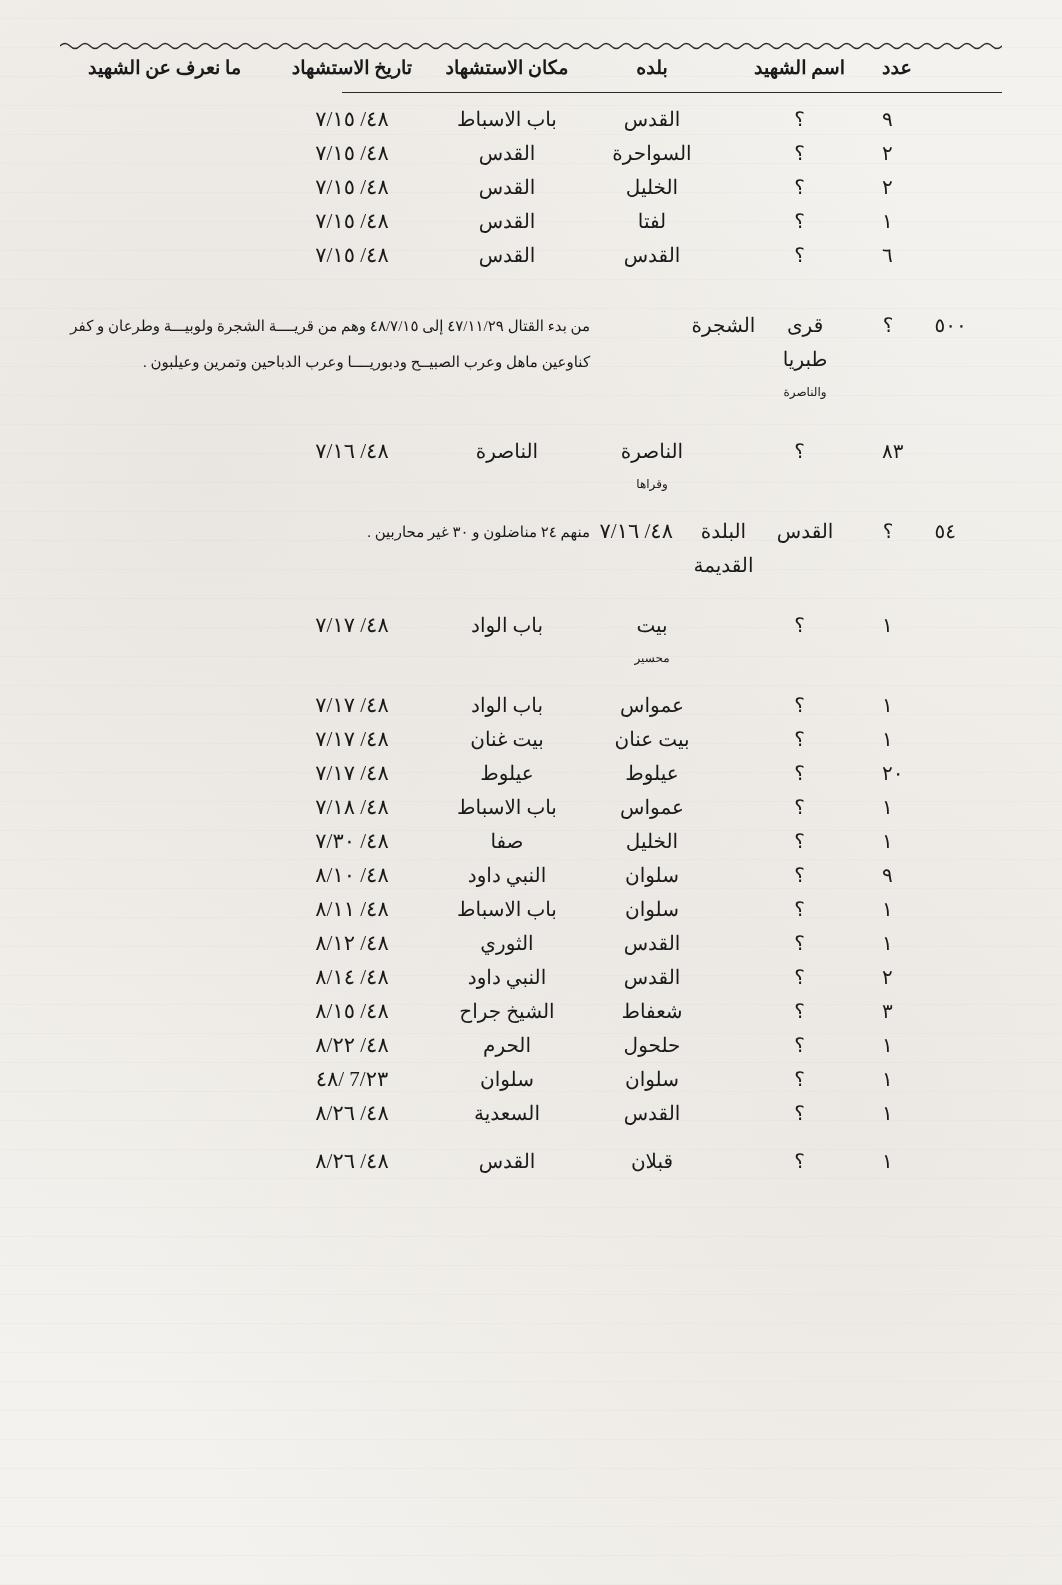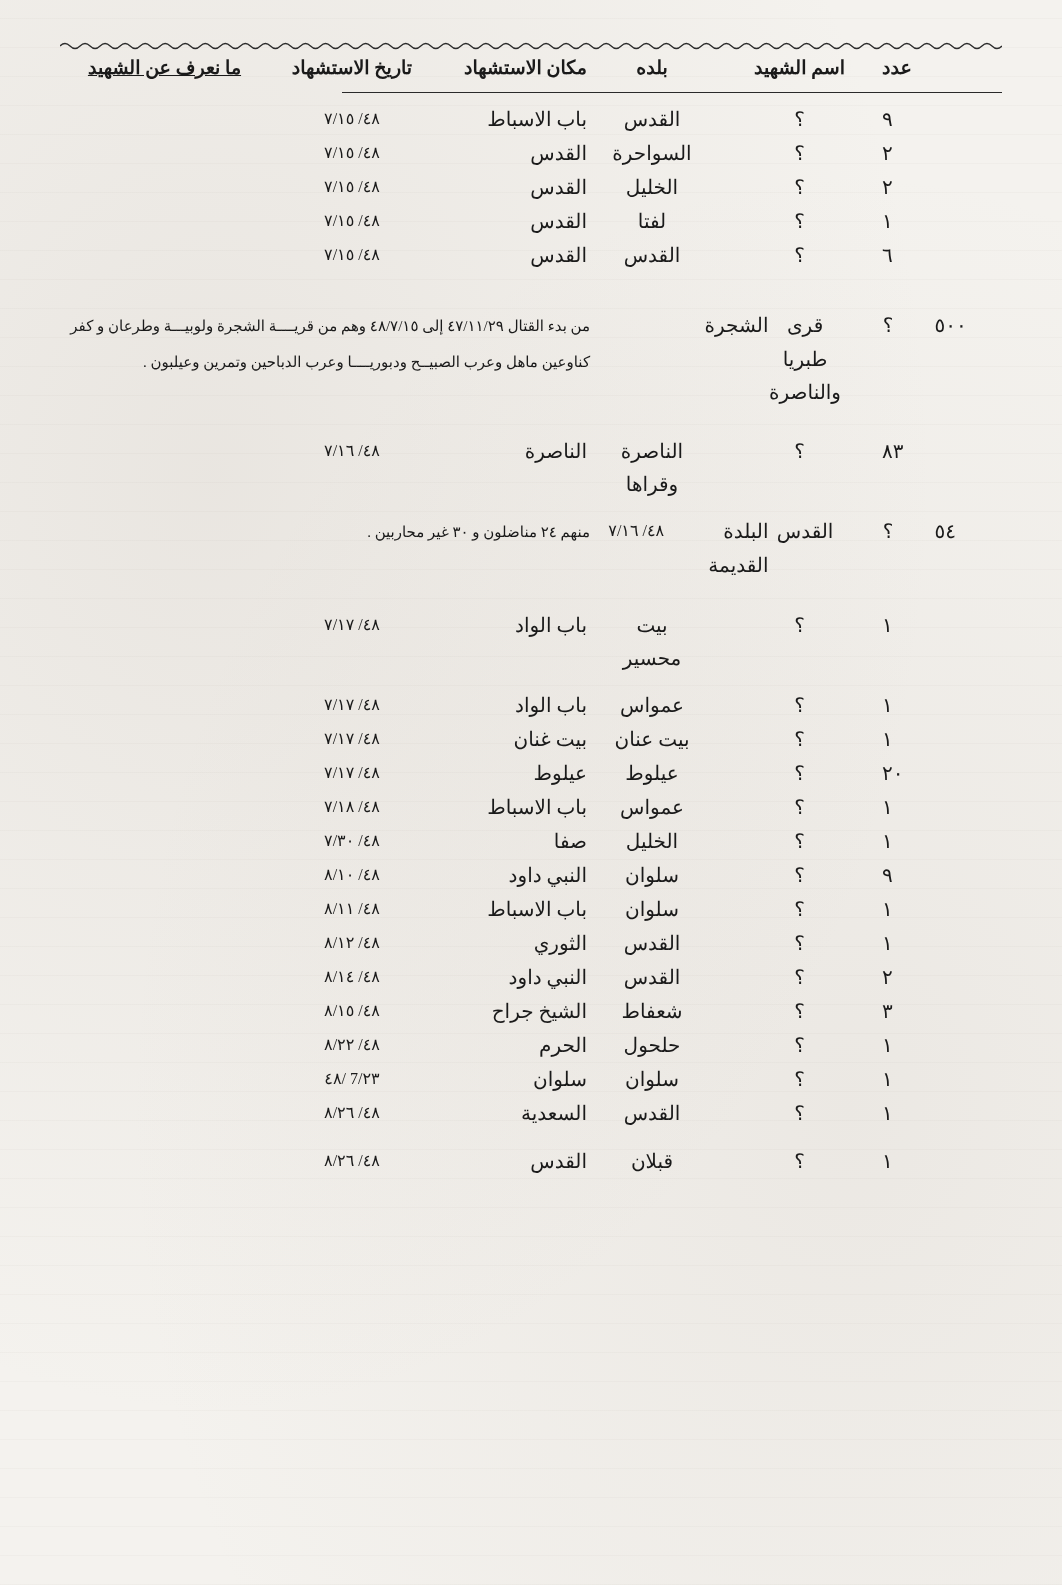--- a/index.html
+++ b/index.html
@@ -52,25 +52,25 @@
     left: 60px;
     display: flex;
     flex-direction: row;
     font-size: 19px;
     font-weight: 600;
     letter-spacing: 0;
   }
   .col-count   { width: 120px; text-align: left; }
   .col-name    { width: 165px; text-align: center; }
   .col-town    { width: 130px; text-align: center; }
-  .col-place   { width: 160px; text-align: right; }
+  .col-place   { width: 160px; text-align: center; }
   .col-date    { width: 150px; text-align: center; }
   .col-notes   { flex: 1 1 auto; text-align: center; padding-right: 8px; }
 
-  .header-row .col-notes { text-align: center; text-decoration: underline; }
+  .header-row .col-notes { text-align: center; }
 
   
   .head-line {
     position: absolute;
     top: 92px;
     right: 60px;
     width: 660px;
     border-top: 1.5px solid #2a2a2a;
   }
 
@@ -85,30 +85,30 @@
     flex-direction: row;
     align-items: flex-start;
     font-size: 20px;
     line-height: 34px;
     min-height: 34px;
   }
   .row .col-count { font-size: 20px; }
   .row .col-name  { font-size: 20px; }
   .row .col-town  { font-size: 20px; }
   .row .col-place { font-size: 20px; }
-  .row .col-date  { font-size: 16px; direction: ltr; unicode-bidi: embed; }
+  .row .col-date  { font-size: 21px; direction: ltr; unicode-bidi: embed; }
   .row .col-notes {
     font-size: 15px;
     line-height: 36px;
     text-align: right;
     padding-right: 4px;
   }
   .sub {
     display: block;
-    font-size: 20px;
+    font-size: 12px;
     line-height: 32px;
   }
   .spacer-sm { height: 14px; }
   .spacer-md { height: 26px; }
   .spacer-lg { height: 36px; }
 
   .big-note {
     text-align: right;
     font-size: 19px;
     line-height: 38px;

